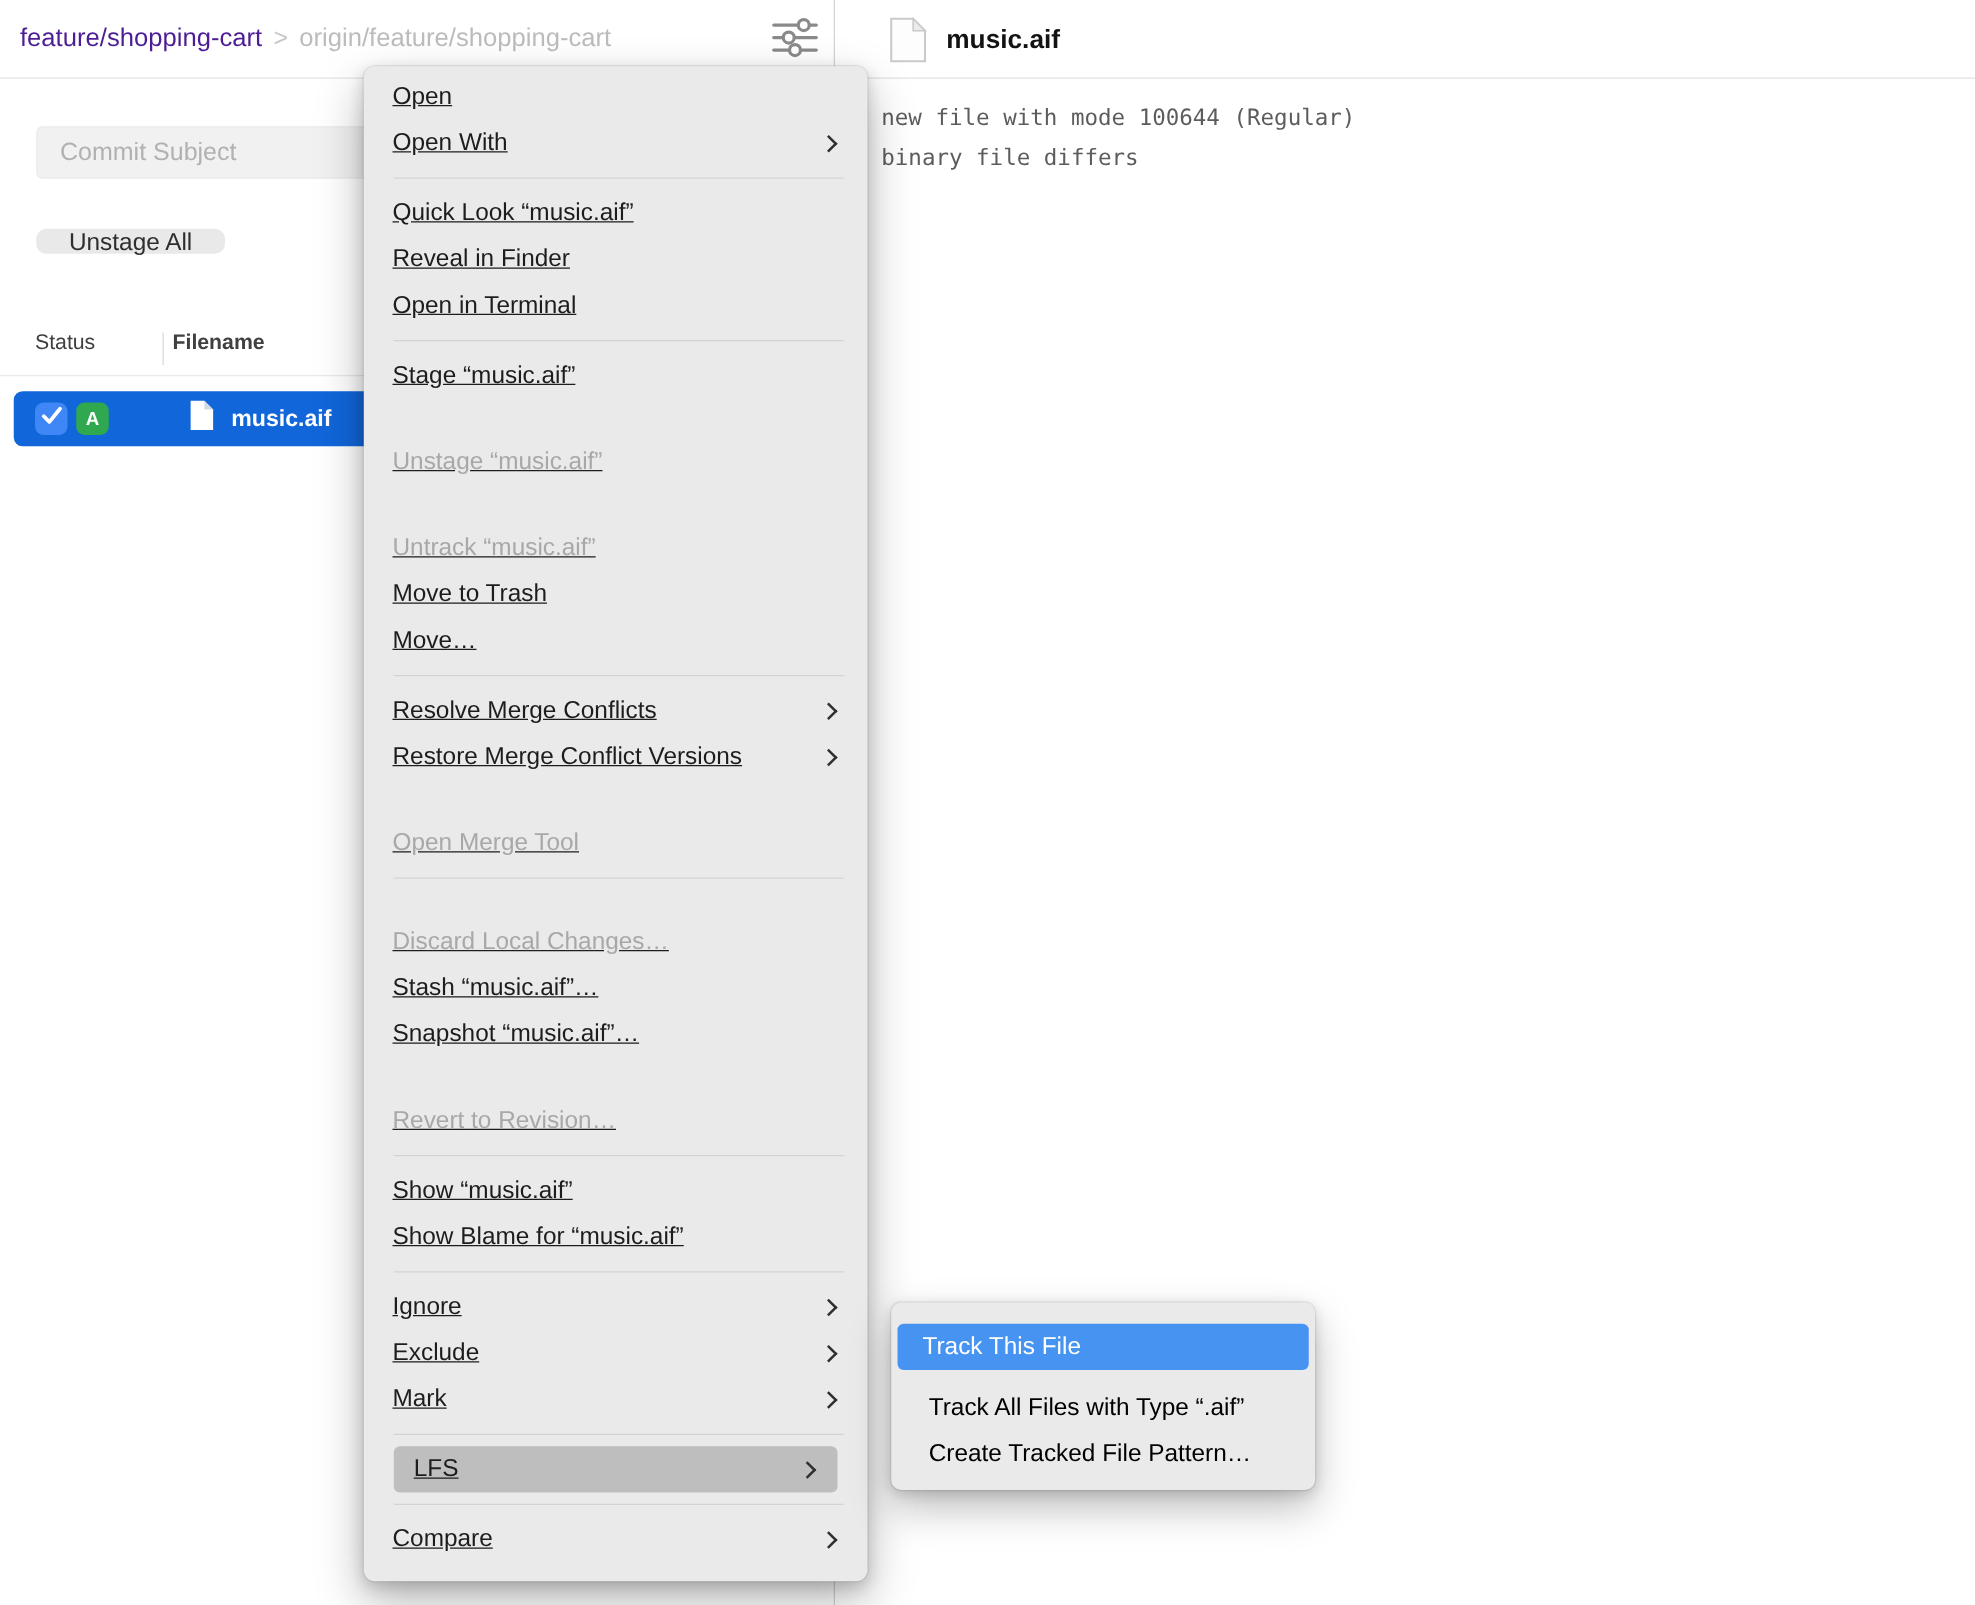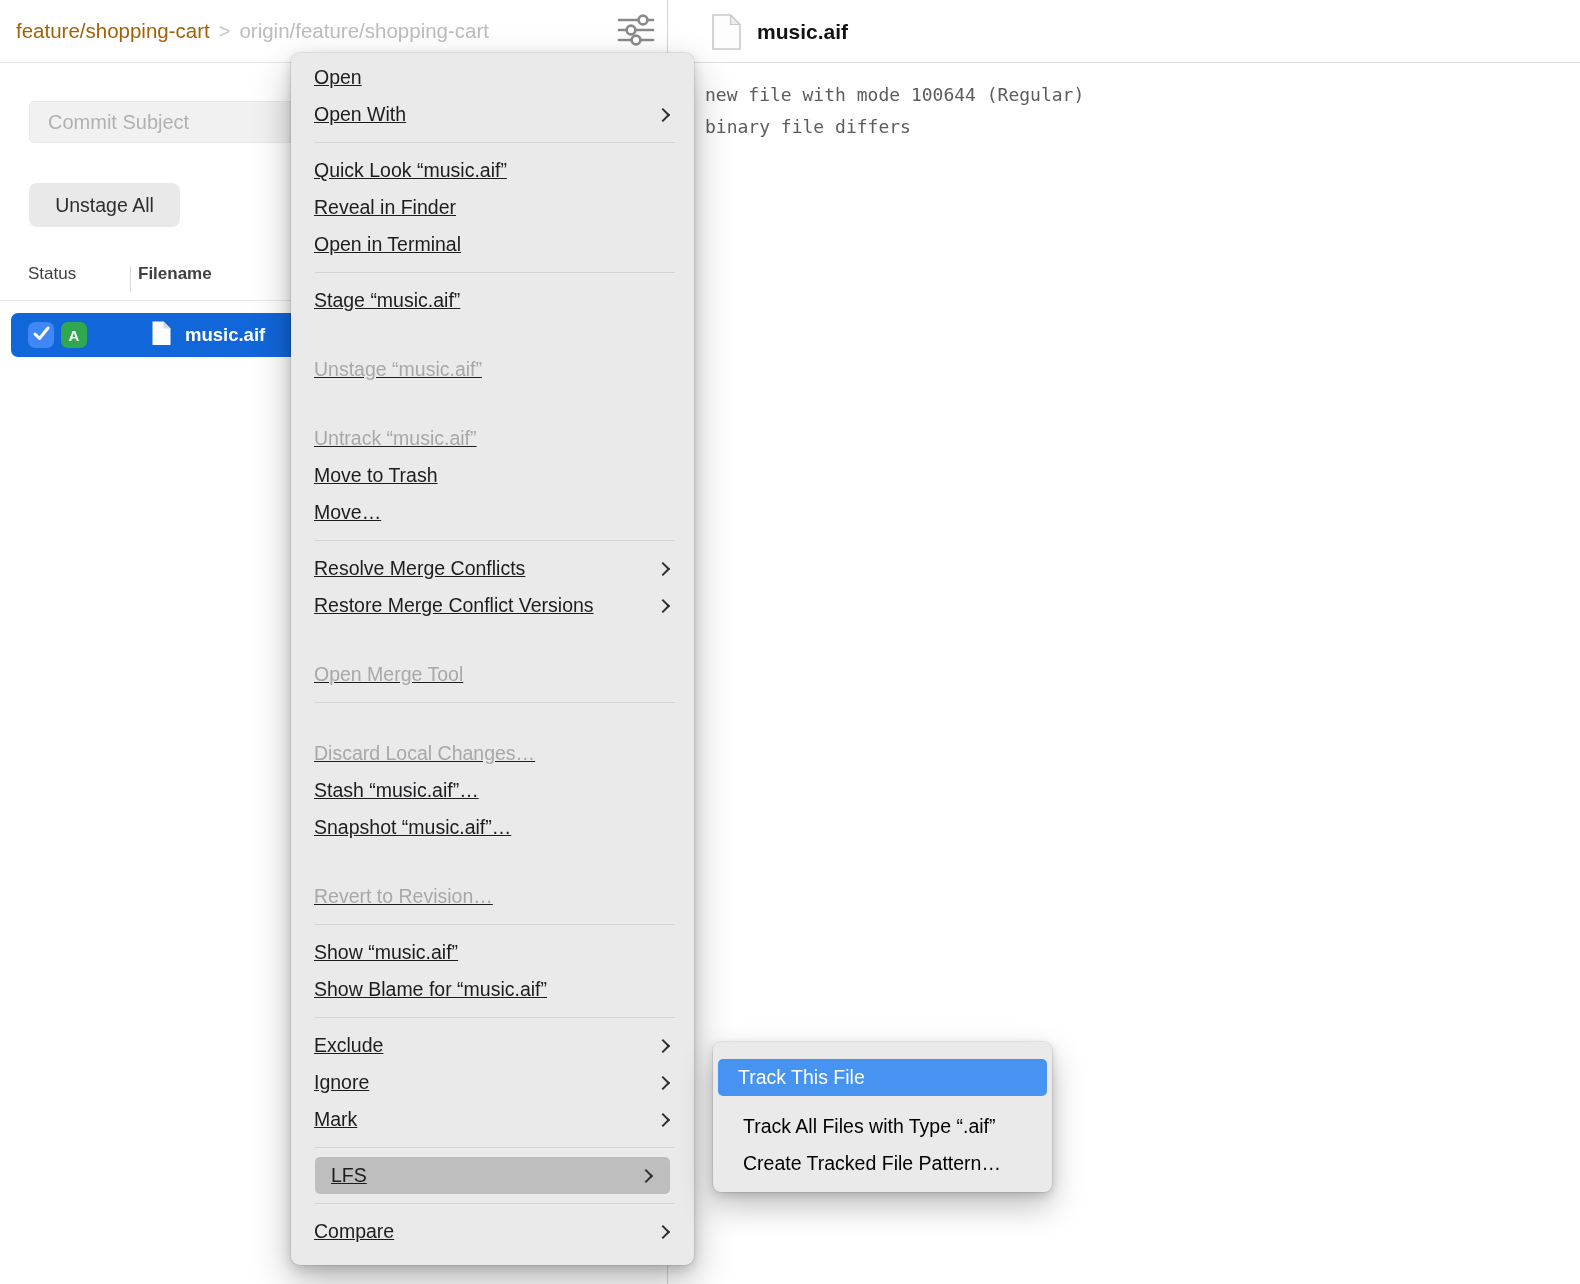--- a/index.html
+++ b/index.html
@@ -6,37 +6,37 @@
   html,body { width:1580px; height:1284px; }
   body {
     position:relative; overflow:hidden; background:#ffffff;
     font-family:"Liberation Sans", sans-serif; color:#1d1d1f;
     -webkit-font-smoothing:antialiased;
   }
   .abs { position:absolute; }
 
   
   .breadcrumb { left:16px; top:0; height:62px; display:flex; align-items:center; gap:9px; font-size:20.5px; }
-  .bc-branch { color:#a16207; font-weight:500; }
+  .bc-branch { color:#4c1d95; font-weight:500; }
   .bc-sep    { color:#c6c6c6; font-size:20px; }
   .bc-remote { color:#bcbcbc; }
   .hdr-line-left  { left:0;   top:62px; width:667px; height:1px; background:#e4e4e4; }
   .hdr-line-right { left:668px; top:62px; width:912px; height:1px; background:#e2e2e2; }
   .panel-divider  { left:667px; top:0; width:1px; height:1284px; background:#d4d4d4; }
   .filter-btn { left:614px; top:12px; width:44px; height:38px; background:none; border:none; display:flex; align-items:center; justify-content:center; cursor:default; }
 
   
   .commit-input {
     left:29px; top:101px; width:608px; height:42px;
     background:#f1f1f1; border:1px solid #eaeaea; border-radius:5px;
     font-family:"Liberation Sans", sans-serif; font-size:20px; color:#333; padding:0 18px;
   }
   .commit-input::placeholder { color:#b1b1b1; }
   .unstage-btn {
-    left:29px; top:183px; width:151px; height:44px;
+    left:29px; top:183px; width:151px; height:20px;
     background:#e9e9e9; border:none; border-radius:8px;
     font-family:"Liberation Sans", sans-serif; font-size:19.5px; color:#2e2e2e;
   }
 
   
   .col-status   { left:28px;  top:264px; font-size:17px; color:#3f3f3f; }
   .col-filename { left:138px; top:264px; font-size:17px; color:#404040; font-weight:700; }
   .col-divider  { left:130px; top:266px; width:1px; height:26px; background:#d9d9d9; }
   .table-underline { left:0; top:300px; width:667px; height:1px; background:#e9e9e9; }
 
@@ -216,25 +216,25 @@
   </div>
   <div class="sep"></div>
   <div class="mi">
     <span>Show “music.aif”</span>
   </div>
   <div class="mi">
     <span>Show Blame for “music.aif”</span>
   </div>
   <div class="sep"></div>
   <div class="mi">
+    <span>Ignore</span>
+    <span class="chev"></span>
+  </div>
+  <div class="mi">
     <span>Exclude</span>
-    <span class="chev"></span>
-  </div>
-  <div class="mi">
-    <span>Ignore</span>
     <span class="chev"></span>
   </div>
   <div class="mi">
     <span>Mark</span>
     <span class="chev"></span>
   </div>
   <div class="sep"></div>
   <div class="mi hl">
     <span>LFS</span>
     <span class="chev"></span>

